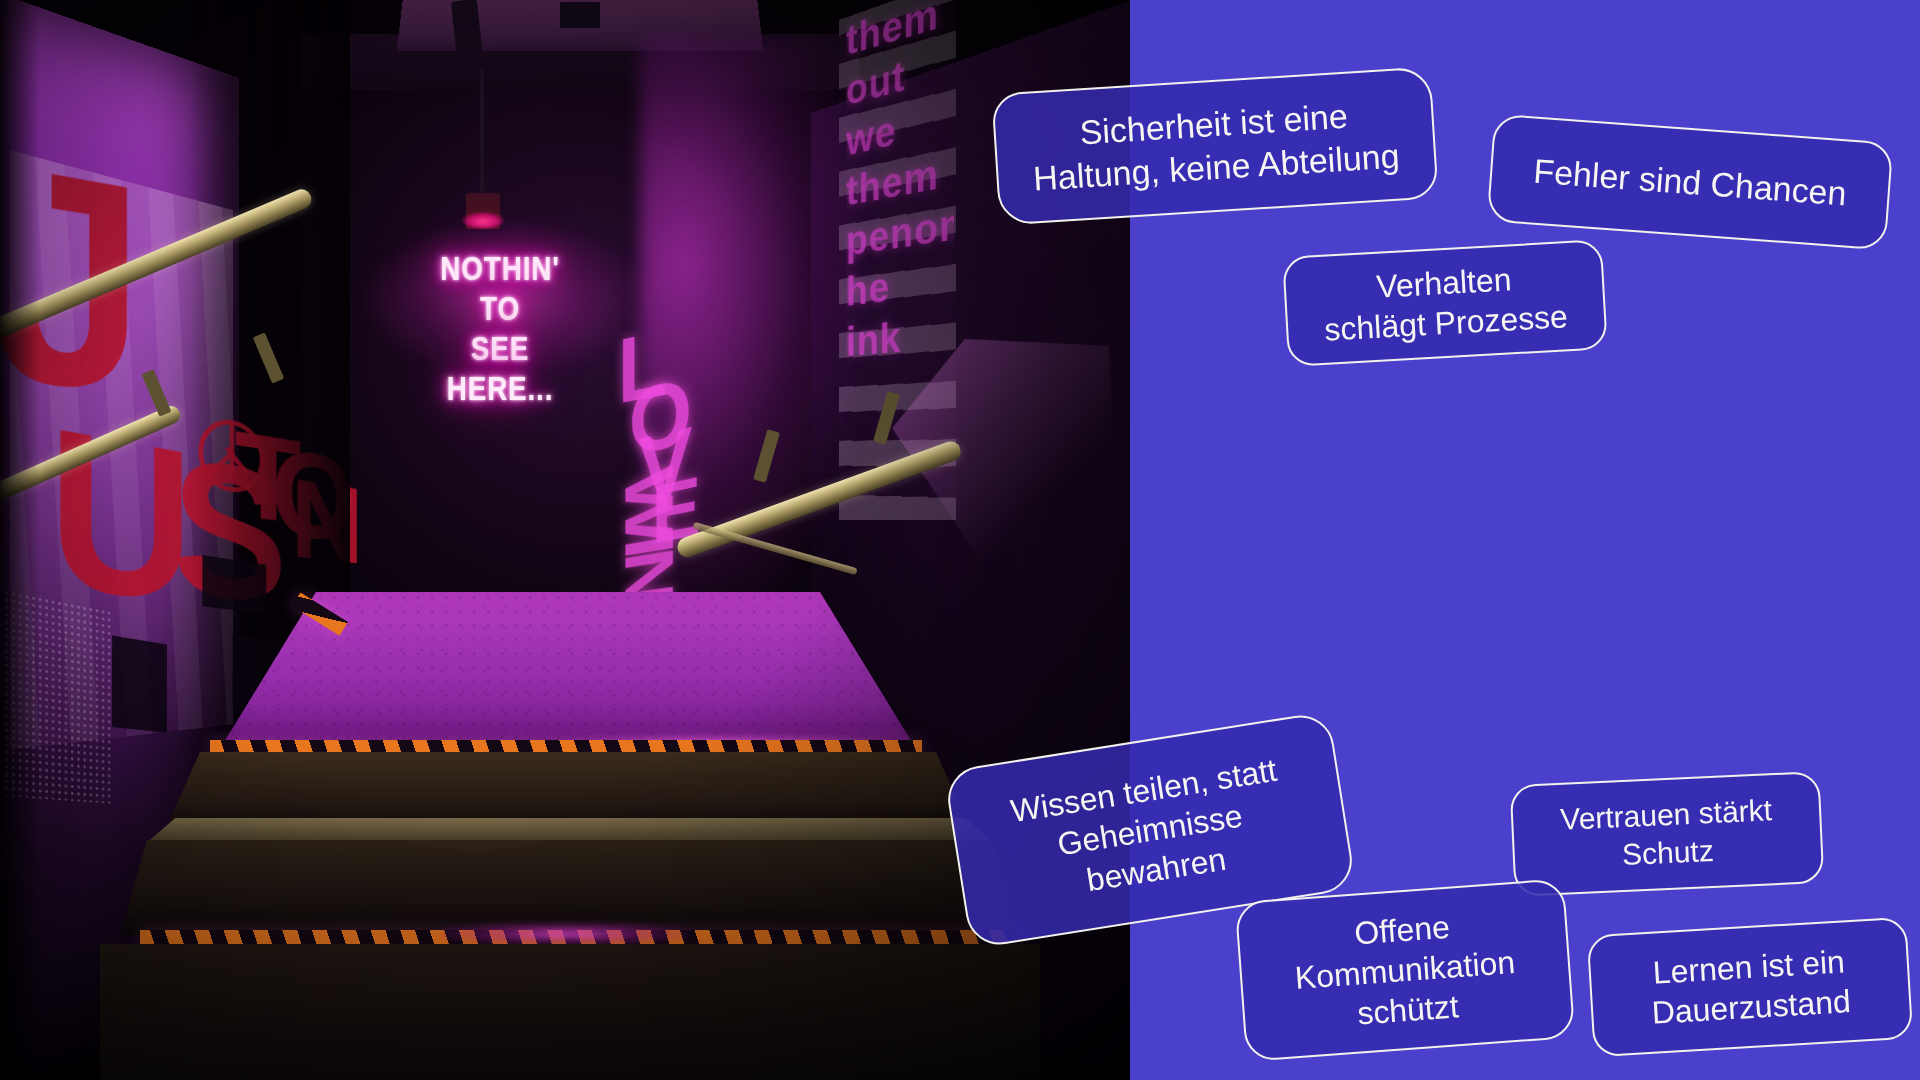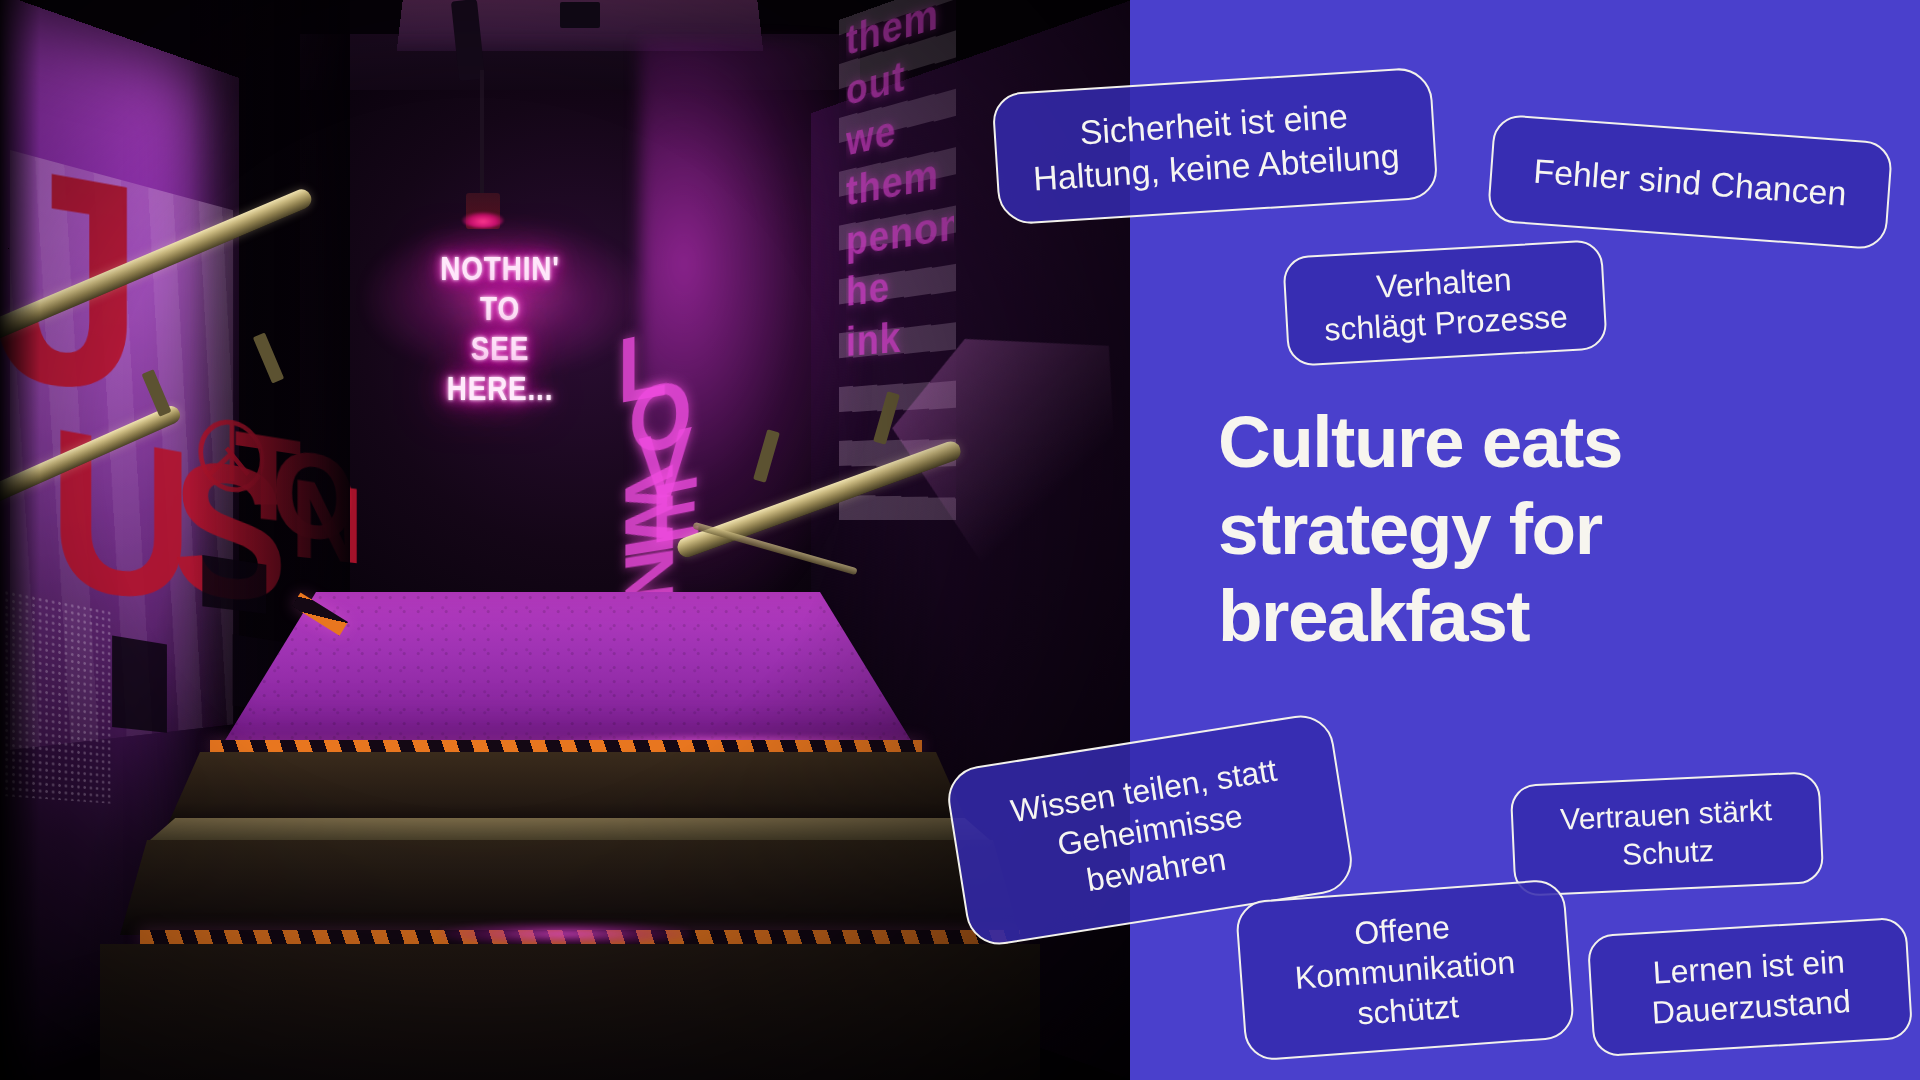--- a/index.html
+++ b/index.html
@@ -483,25 +483,20 @@
     <div class="ph hazard hz-bot"></div>
     <div class="ph sparkle"></div>
     <div class="ph step2-face"></div>
 
     <div class="ph photo-dark-left"></div>
     <div class="ph vignette"></div>
   </div>
 
   <div id="panel"></div>
 
-  <div id="headline">
-    <span class="hl">Culture eats</span>
-    <span class="hl">strategy for</span>
-    <span class="hl">breakfast</span>
-  </div>
 
   <div class="card" id="card-sicherheit">
     <div>
       <span>Sicherheit ist eine</span>
       <span>Haltung, keine Abteilung</span>
     </div>
   </div>
 
   <div class="card" id="card-fehler">
     <div>

